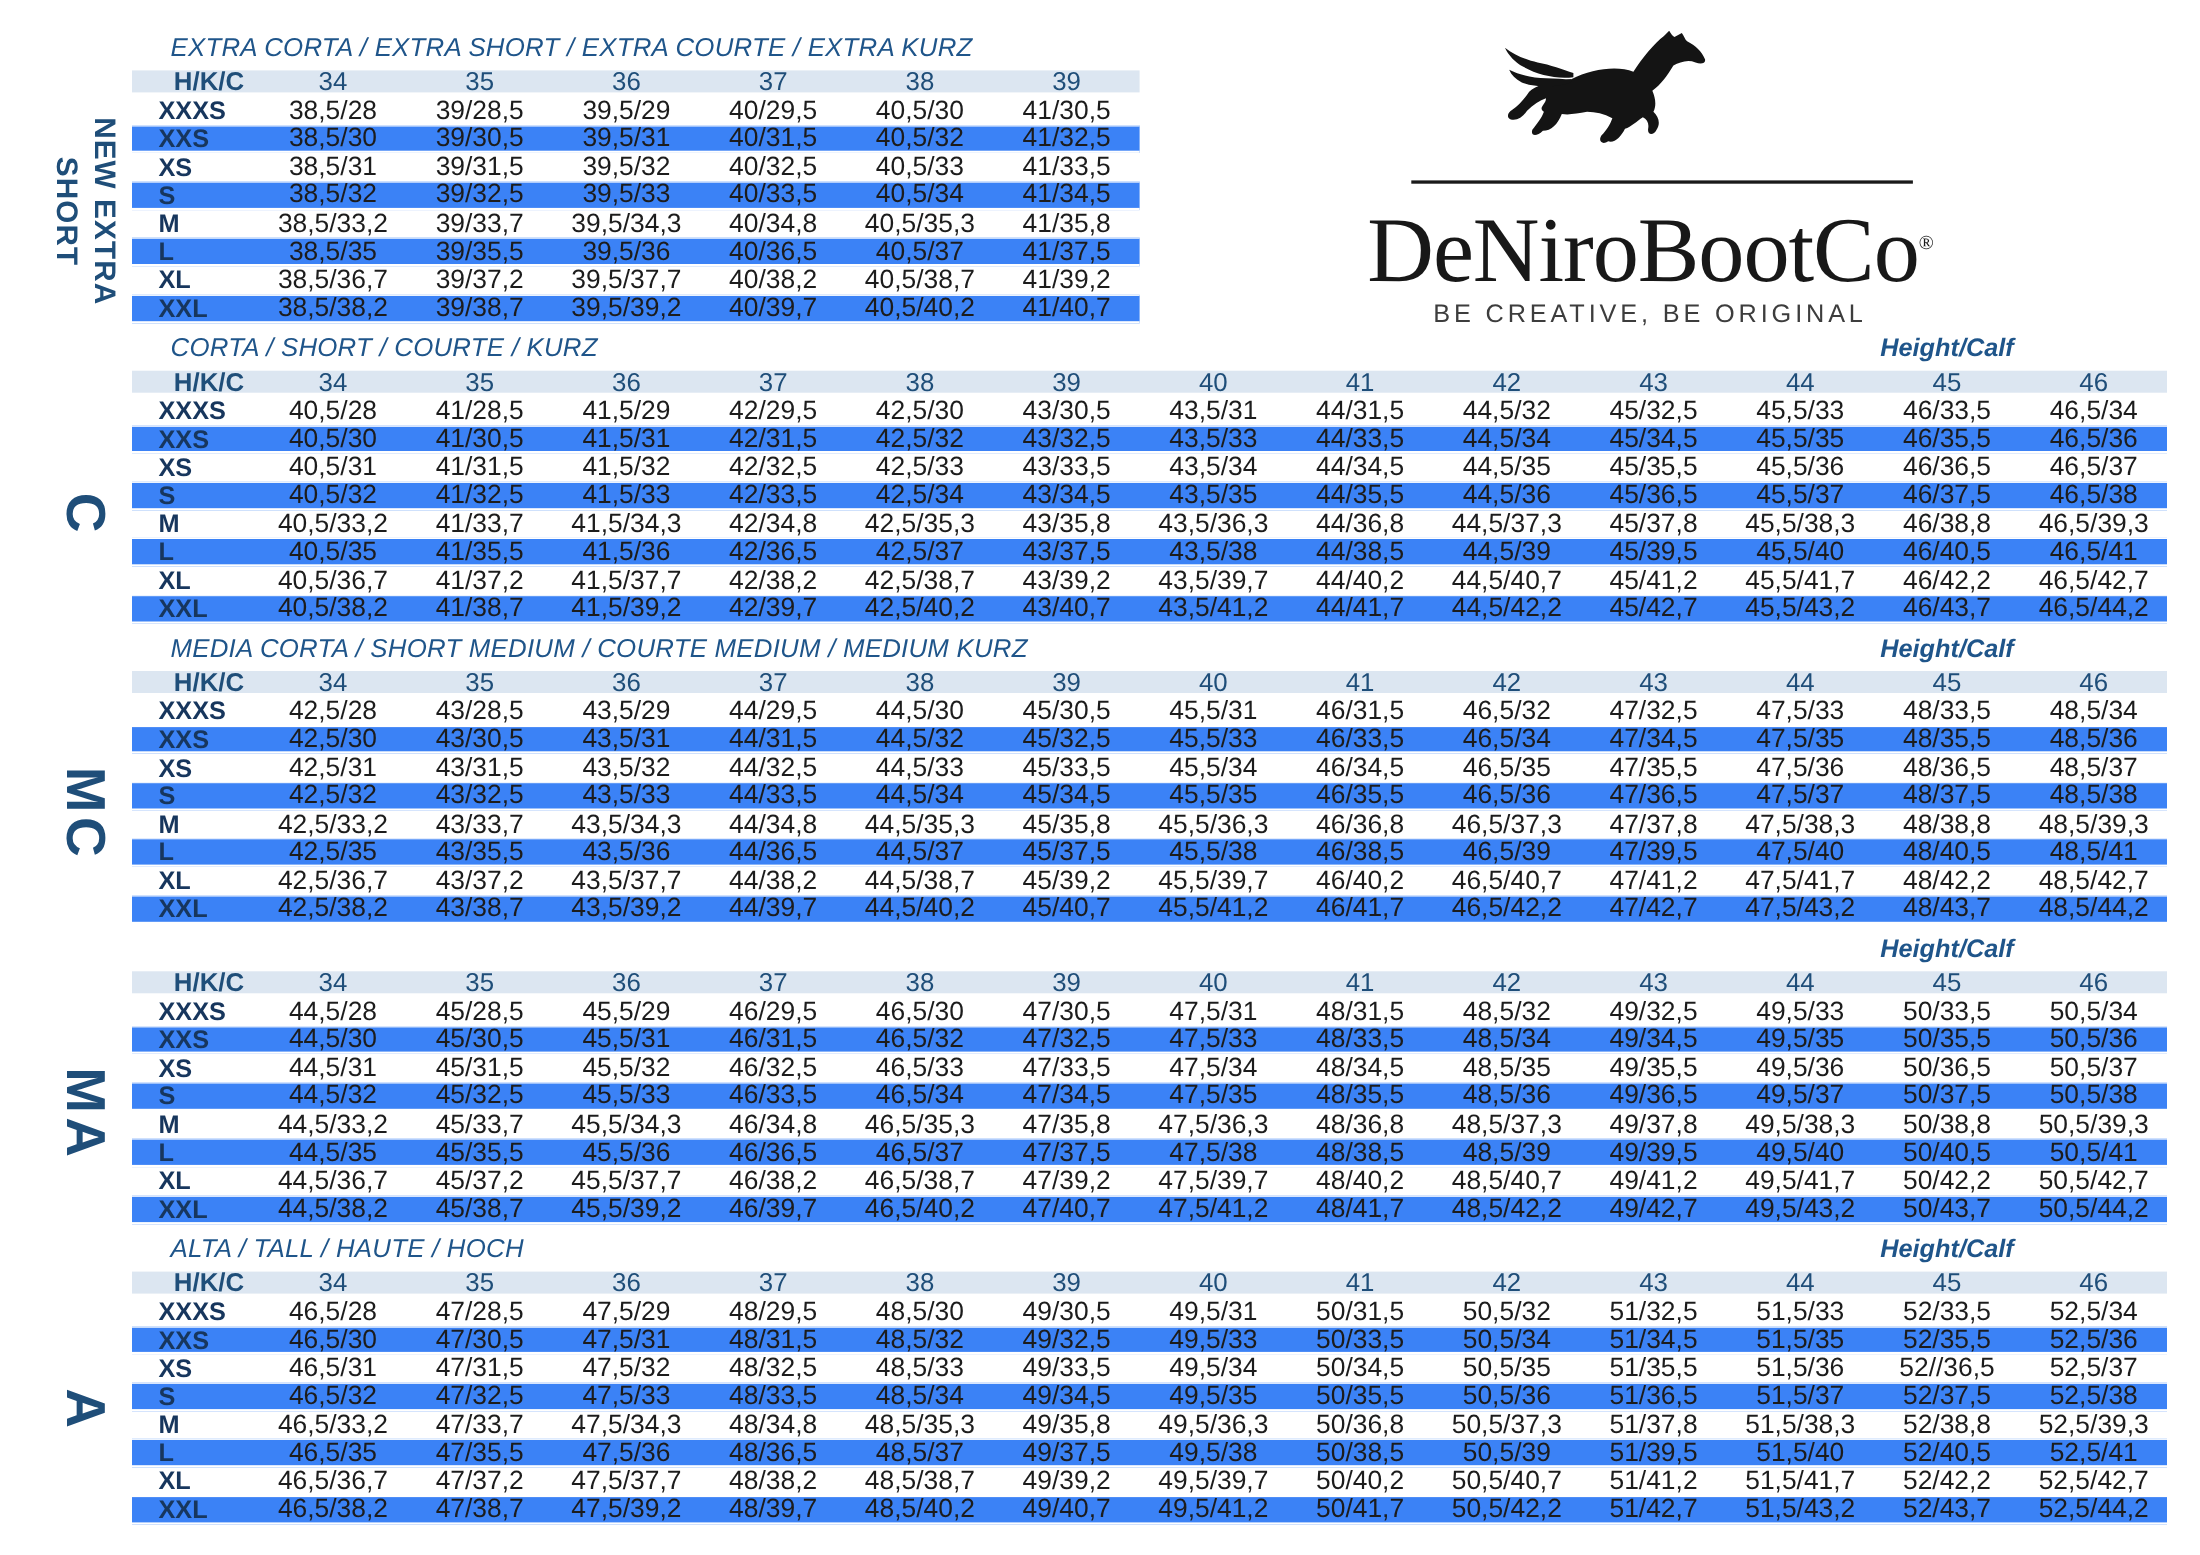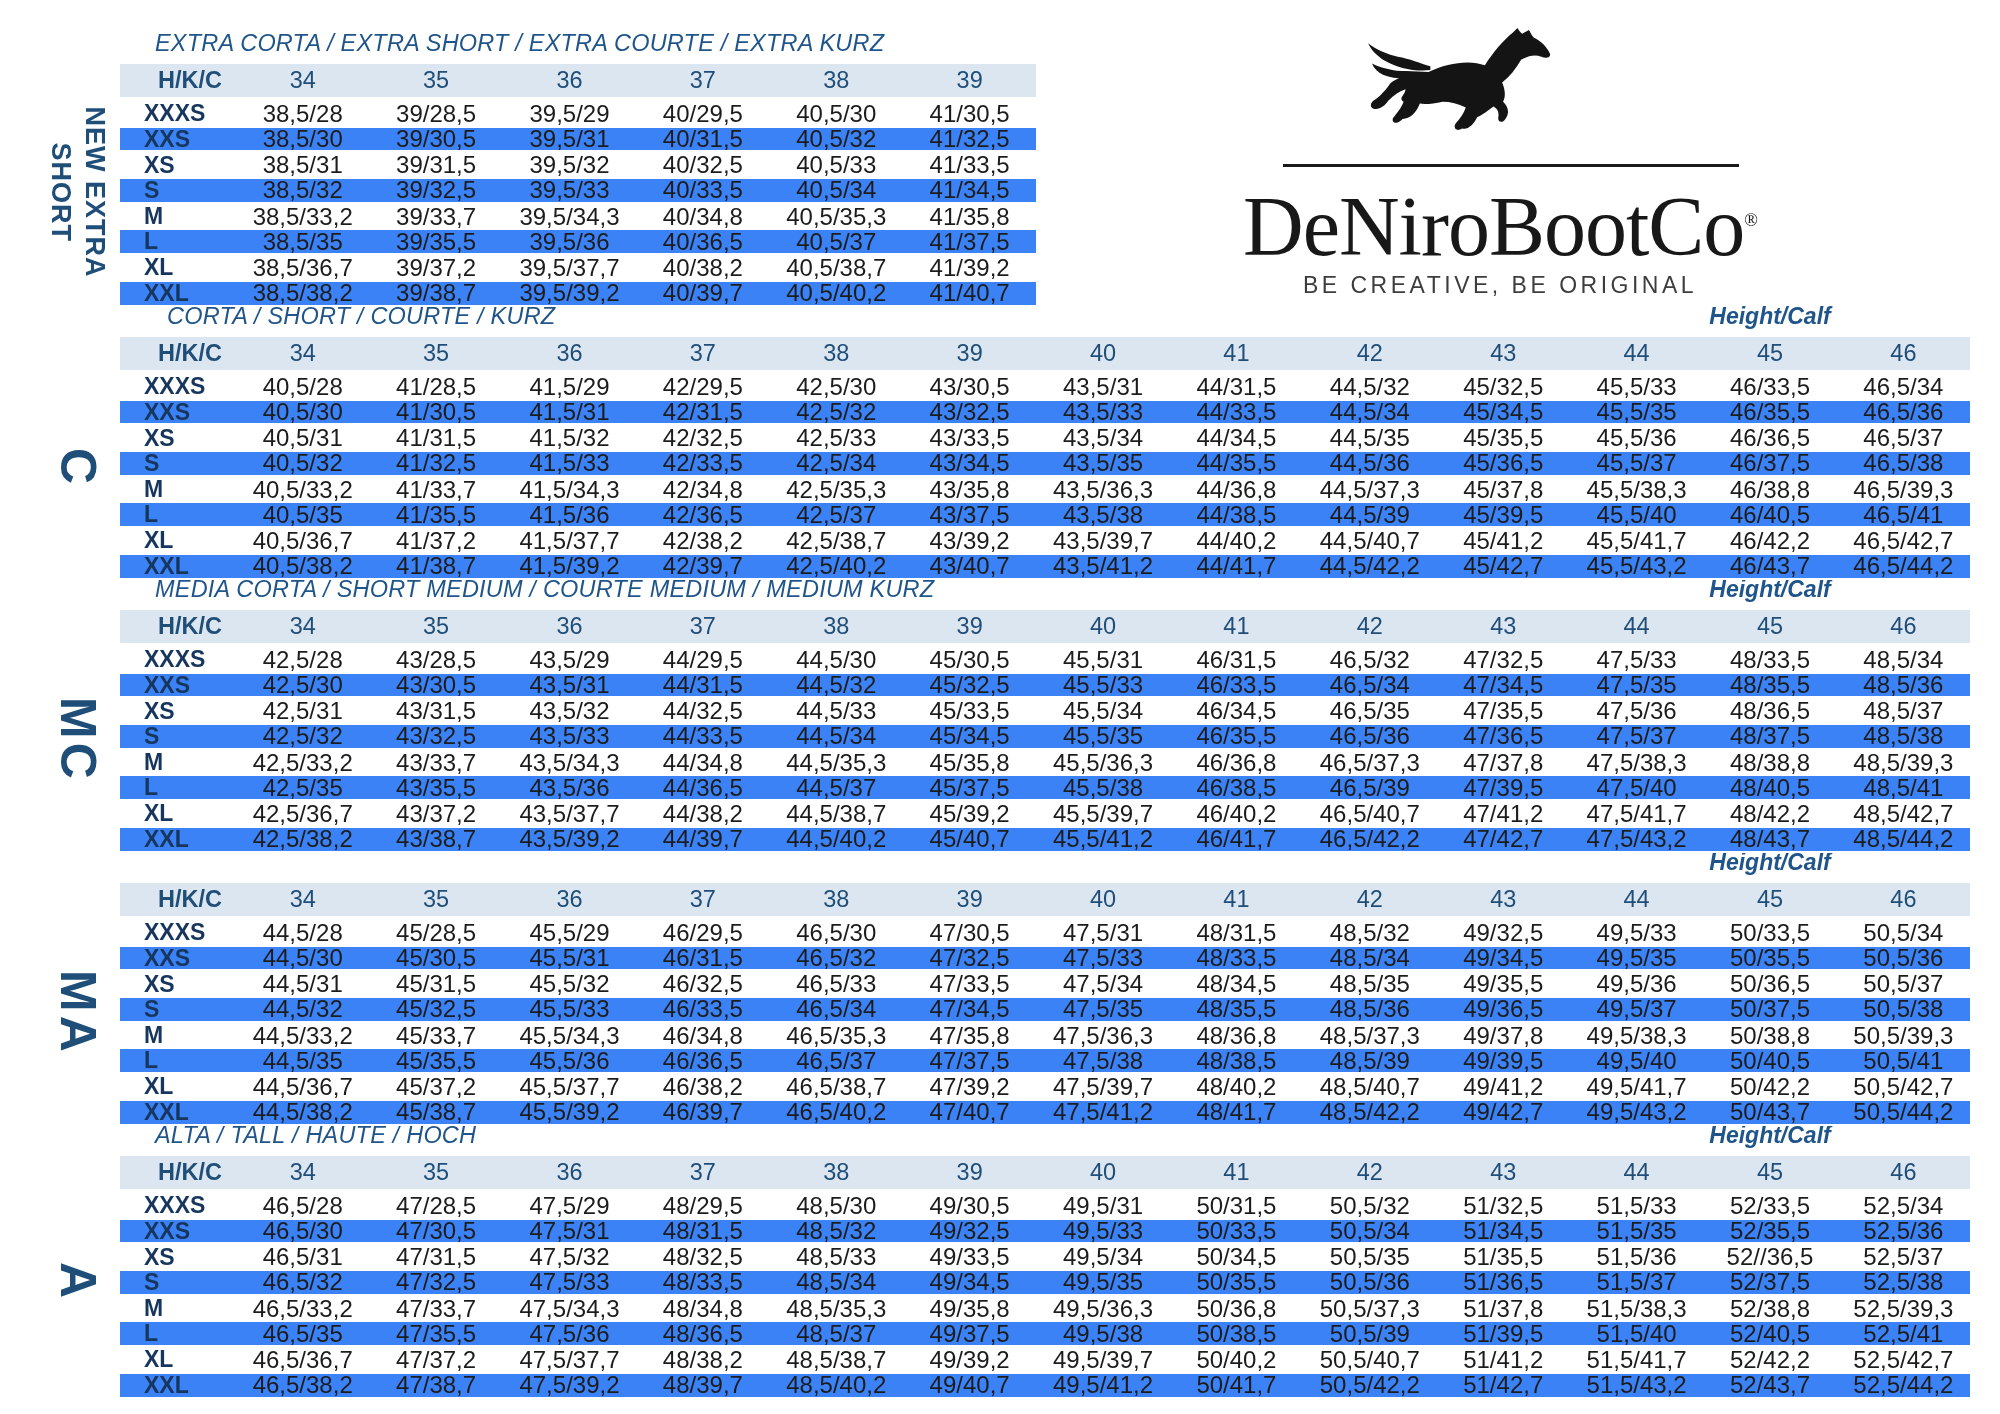--- a/index.html
+++ b/index.html
@@ -21,21 +21,21 @@
     font-style:italic; font-weight:normal; color:#1f558a; letter-spacing:0.2px;
   }
   .hc-label{
     position:absolute; width:220px; text-align:center; left:1660px;
     font-size:23px; line-height:30px; font-style:italic; font-weight:bold; color:#1f558a;
   }
   
   .tbl{ position:absolute; left:120px; }
   .tr{ display:flex; align-items:center; height:25.7px; box-sizing:border-box;}
   .tr.stripe{ background:#3b82f6; border-bottom:2px solid #ffffff; border-top:1px solid #ffffff;}
-  .tr.thr{ height:33px; background:#dce6f1; margin-bottom:4px;}
+  .tr.thr{ height:20px; background:#dce6f1; margin-bottom:4px;}
   .cell{ box-sizing:border-box; flex:none;}
   .cell.val{ width:133.4px; text-align:center; font-size:24px; color:#1c1c1c;}
   .cell.lab{ width:116px; text-align:left; padding-left:24px; font-size:23px; font-weight:bold; color:#17365d;}
   .cell.hk { width:116px; text-align:left; padding-left:38px; font-size:23.5px; font-weight:bold; color:#1f4e79;}
   .cell.hcol{ width:133.4px; text-align:center; font-size:23.5px; font-weight:normal; color:#1f4e79;}
   
   .logo{ position:absolute; left:1180px; top:28px; width:640px; height:290px;}
   .horse{ position:absolute; left:178px; top:0px; width:250px; height:134px;}
   .logo-line{ position:absolute; left:103px; top:136px; width:456px; height:3px; background:#1a1a1a;}
   .brand{
@@ -102,21 +102,21 @@
         C15,46 11,42 9,37
         C19,42 32,45 44,45
         C53,45 61,46 68,46 Z"></path>
     </svg>
     <div class="logo-line"></div>
     <div class="brand"><span>DeNiroBootCo</span><sup>®</sup></div>
     <div class="tagline">BE CREATIVE, BE ORIGINAL</div>
   </div>
 
   <h2 class="sec-title" style="top:28px;">EXTRA CORTA / EXTRA SHORT / EXTRA COURTE / EXTRA KURZ</h2>
-  <h2 class="sec-title" style="top:301px;margin-left:12px;">CORTA / SHORT / COURTE / KURZ</h2>
+  <h2 class="sec-title" style="top:301px;">CORTA / SHORT / COURTE / KURZ</h2>
   <h2 class="sec-title" style="top:574px;">MEDIA CORTA / SHORT MEDIUM / COURTE MEDIUM / MEDIUM KURZ</h2>
   <h2 class="sec-title" style="top:1120px;">ALTA / TALL / HAUTE / HOCH</h2>
 
   <div class="hc-label" style="top:301px;">Height/Calf</div>
   <div class="hc-label" style="top:574px;">Height/Calf</div>
   <div class="hc-label" style="top:847px;">Height/Calf</div>
   <div class="hc-label" style="top:1120px;">Height/Calf</div>
 
   <div class="tbl" style="top:64px;">
       <div class="tr thr">

